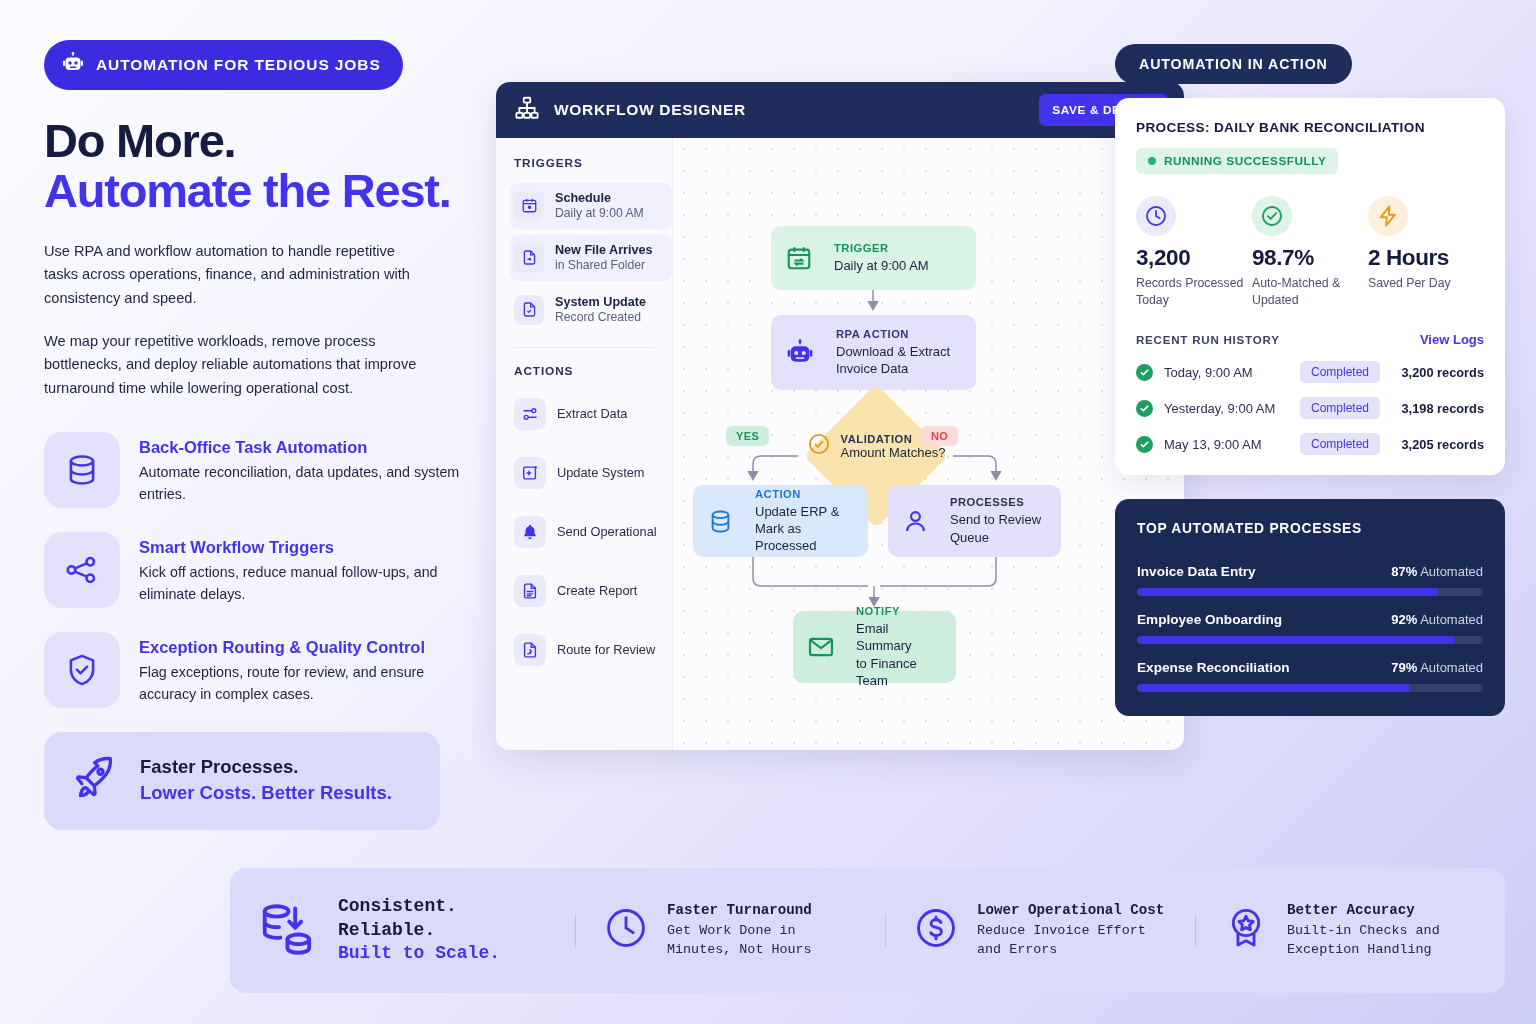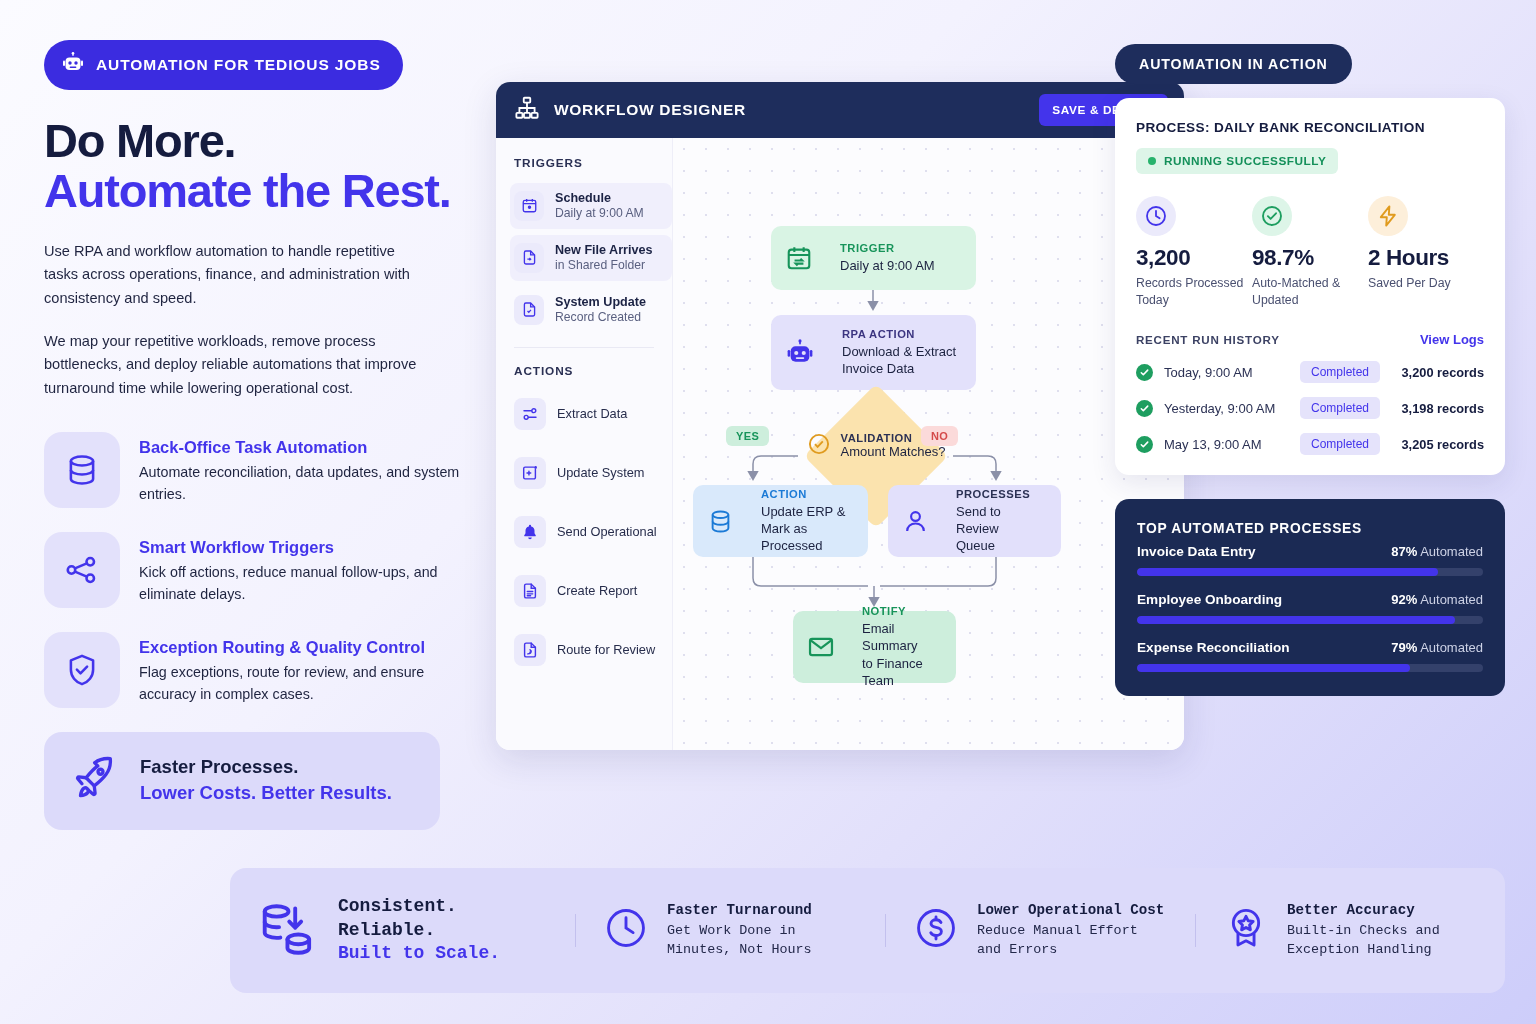--- a/index.html
+++ b/index.html
@@ -78,21 +78,21 @@
   .wf-actions .wf-ico { width: 32px; height: 32px; }
   .wf-actions .wf-item-name { font-size: 12.8px; font-weight: normal; color: #272d4c; }
 
   .wf-canvas {
     flex: 1; position: relative;
     background-color: #fcfcfe;
     background-image: radial-gradient(#dfdfee 1.15px, transparent 1.15px);
     background-size: 22px 22px;
   }
   .node {
-    position: absolute; border-radius: 10px; display: flex; align-items: center; gap: 27px;
+    position: absolute; border-radius: 10px; display: flex; align-items: center; gap: 21px;
     padding: 13px 14px;
   }
   .node .n-ico { flex: 0 0 auto; display: flex; align-items: center; justify-content: center; }
   .n-kind { font-size: 11.2px; font-weight: bold; letter-spacing: 0.5px; margin-bottom: 3px; }
   .n-text { font-size: 13px; color: #1c2240; line-height: 1.33; }
 
   .n-trigger { background: #d9f4e4; left: 98px; top: 88px; width: 205px; height: 64px; }
   .n-trigger .n-kind { color: #17945a; }
   .n-rpa { background: #e3e1fb; left: 98px; top: 177px; width: 205px; height: 75px; }
   .n-rpa .n-kind { color: #3b3480; }
@@ -105,21 +105,21 @@
 
   .diamond {
     position: absolute; left: 125px; top: 292px; width: 155px; height: 52px;
   }
   .diamond .dia-shape {
     position: absolute; left: 27px; top: -25px; width: 102px; height: 102px;
     background: #fbe3ae; transform: rotate(45deg); border-radius: 7px;
   }
   .diamond .dia-content {
     position: absolute; left: -38px; top: 2px; width: 232px;
-    display: flex; gap: 10px; justify-content: center;
+    display: flex; align-items: center; gap: 10px; justify-content: center;
   }
   .dia-kind { font-size: 11.2px; font-weight: bold; color: #2b3154; letter-spacing: 0.5px; }
   .dia-text { font-size: 13px; color: #1c2240; }
 
   .yes-chip, .no-chip {
     position: absolute; font-size: 11px; font-weight: bold; letter-spacing: 0.4px;
     padding: 4px 10px; border-radius: 6px;
   }
   .yes-chip { background: #cdeedc; color: #17945a; left: 53px; top: 288px; }
   .no-chip { background: #fbdada; color: #d44a4a; left: 248px; top: 288px; }
@@ -156,21 +156,21 @@
   .hist-link { font-size: 13px; color: #4334eb; font-weight: bold; cursor: pointer; }
   .hist-row { display: flex; align-items: center; margin-top: 14px; }
   .hist-check { flex: 0 0 auto; width: 17px; height: 17px; border-radius: 50%; background: #1e9e60; display: flex; align-items: center; justify-content: center; margin-right: 11px; }
   .hist-when { flex: 1; font-size: 13px; color: #2b3154; }
   .hist-badge { background: #e5e3fb; color: #4334eb; font-size: 12px; border-radius: 5px; padding: 4px 11px; margin-right: 12px; }
   .hist-count { font-size: 12.8px; font-weight: bold; color: #151c3f; width: 92px; text-align: right; }
 
   .dark-card {
     margin-top: 24px; background: #1b2a54; border-radius: 14px; padding: 22px 22px 24px;
   }
-  .dc-title { color: #fff; font-size: 13.8px; font-weight: bold; letter-spacing: 0.75px; margin-bottom: 8px; }
+  .dc-title { color: #fff; font-size: 13.8px; font-weight: bold; letter-spacing: 0.75px; margin-bottom: 28px; }
   .proc { margin-bottom: 16px; }
   .proc:last-child { margin-bottom: 0; }
   .proc-head { display: flex; align-items: baseline; justify-content: space-between; margin-bottom: 9px; }
   .proc-name { font-size: 13.6px; font-weight: bold; color: #ffffff; }
   .proc-pct { font-size: 13px; color: #cdd2e6; }
   .proc-pct b { color: #ffffff; font-weight: bold; }
   .bar { height: 8px; background: #34416b; border-radius: 5px; overflow: hidden; }
   .bar-fill { height: 100%; background: #4334eb; border-radius: 5px; }
 
   
@@ -678,21 +678,21 @@
   <div class="f-item norm">
     <span>
       <svg width="46" height="46" viewBox="0 0 24 24" fill="none" stroke="#4334eb" stroke-width="1.5" stroke-linecap="round">
         <circle cx="12" cy="12" r="9.1"></circle>
         <path d="M14.6 9.1c-.5-.9-1.5-1.4-2.6-1.4-1.5 0-2.6.8-2.6 2s1.1 1.7 2.6 2 2.8.8 2.8 2.1-1.2 2.1-2.8 2.1c-1.2 0-2.2-.5-2.7-1.4"></path>
         <path d="M12 6.2v1.5M12 16.3v1.5"></path>
       </svg>
     </span>
     <div>
       <div class="f-title">Lower Operational Cost</div>
-      <div class="f-desc">Reduce Manual Effort and Errors</div>
+      <div class="f-desc">Reduce Invoice Effort and Errors</div>
     </div>
   </div>
 
   <div class="f-item norm">
     <span>
       <svg width="46" height="46" viewBox="0 0 24 24" fill="none" stroke="#4334eb" stroke-width="1.5" stroke-linejoin="round">
         <circle cx="12" cy="9.4" r="6.6"></circle>
         <path d="M12 5.9l1.15 2.33 2.57.37-1.86 1.81.44 2.56L12 11.76l-2.3 1.21.44-2.56-1.86-1.81 2.57-.37z"></path>
         <path d="M7.8 14.8v6.1l4.2-2.2 4.2 2.2v-6.1"></path>
       </svg>

